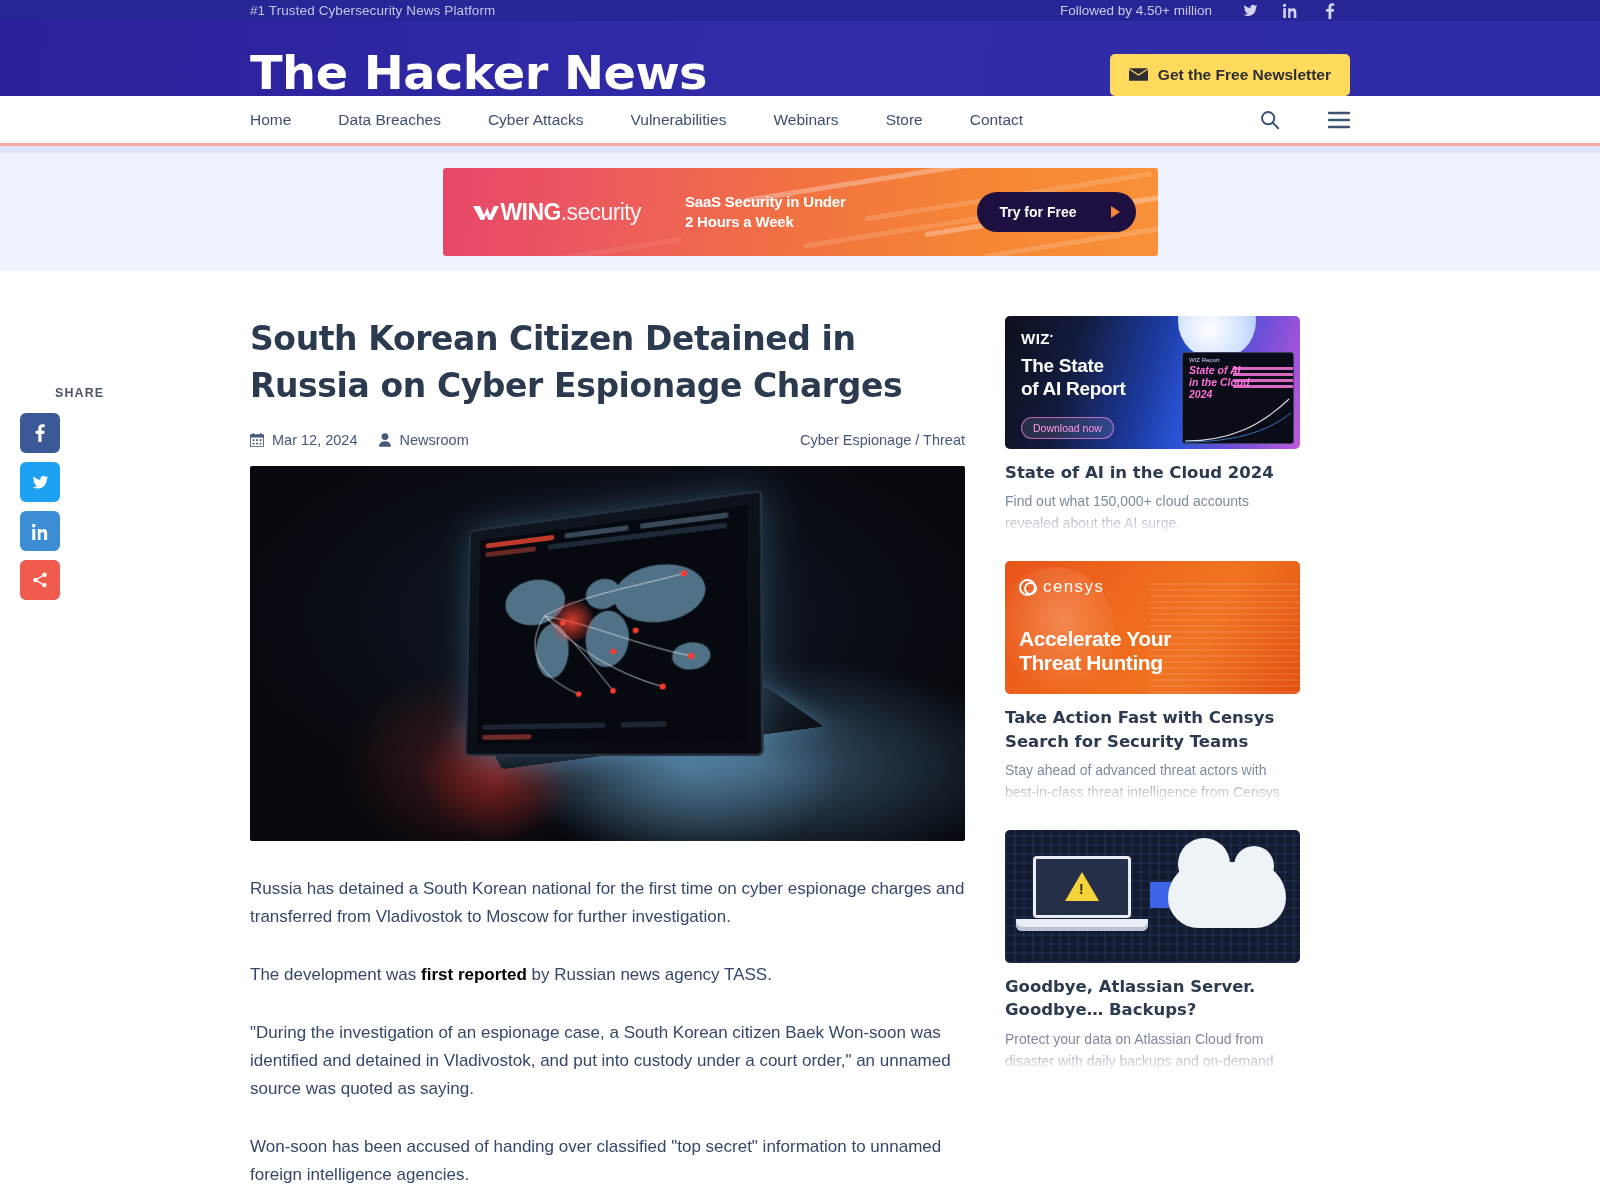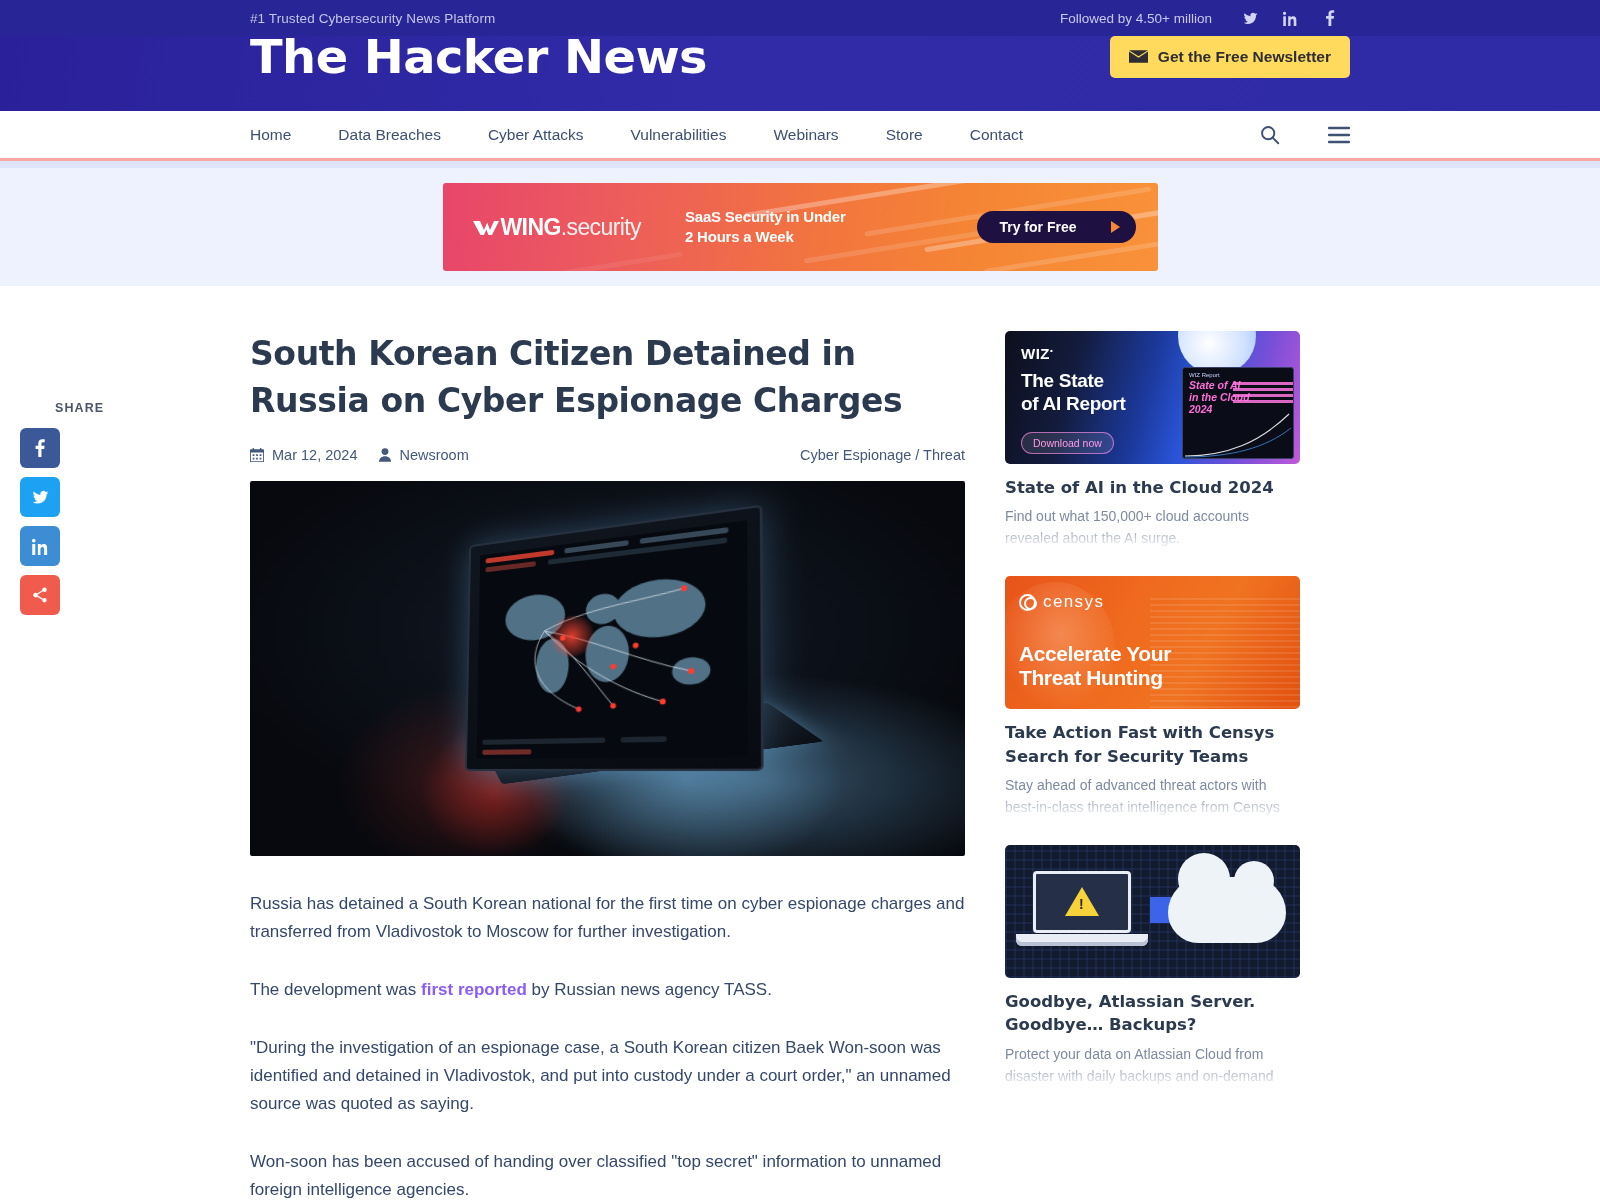--- a/index.html
+++ b/index.html
@@ -8,21 +8,21 @@
     height: 1200px;
     overflow: hidden;
     background: #ffffff;
     font-family: "Liberation Sans", sans-serif;
     -webkit-font-smoothing: antialiased;
   }
 
   
   .topbar {
     position: relative;
-    height: 36px;
+    height: 21px;
     background: #282596;
     display: flex;
     align-items: center;
   }
   .topbar-inner {
     width: 1100px;
     margin: 0 auto;
     display: flex;
     align-items: center;
     justify-content: space-between;
@@ -57,21 +57,21 @@
   .masthead {
     height: 75px;
     background: linear-gradient(100deg, #2a219a 0%, #312ba8 45%, #2f2aa6 100%);
     position: relative;
   }
   .masthead-inner {
     width: 1100px;
     margin: 0 auto;
     height: 100%;
     display: flex;
-    align-items: flex-start;
+    align-items: flex-end;
     justify-content: space-between;
     position: relative;
   }
   .logo {
     font-family: "DejaVu Sans", sans-serif;
     font-weight: 700;
     font-size: 46px;
     color: #ffffff;
     letter-spacing: -0.5px;
     line-height: 1;
@@ -182,21 +182,21 @@
     letter-spacing: -.2px;
   }
   .ad-cta {
     position: absolute;
     right: 22px;
     top: 50%;
     transform: translateY(-50%);
     background: #1e1040;
     color: #fff;
     border-radius: 22px;
-    height: 32px;
+    height: 40px;
     padding: 0 16px 0 22px;
     display: flex;
     align-items: center;
     gap: 34px;
     font-size: 14px;
     font-weight: 700;
     cursor: pointer;
   }
   .ad-cta .tri {
     width: 0; height: 0;
@@ -347,21 +347,21 @@
     position:absolute; right:120px; bottom:-20px; width:320px; height:190px;
     background: radial-gradient(ellipse at center, rgba(130,200,245,.40) 0%, rgba(130,200,245,0) 70%);
   }
 
   p.body-text {
     color: #35486a;
     font-size: 17px;
     line-height: 1.65;
     margin-bottom: 30px;
   }
-  p.body-text a { color: #8b5cf6; text-decoration: none; font-weight: 600; }
+  p.body-text a { color: #000000; text-decoration: none; font-weight: 600; }
 
   
   .side-card { margin-bottom: 26px; cursor: pointer; }
   .side-thumb {
     width: 295px; height: 133px;
     border-radius: 5px;
     position: relative;
     overflow: hidden;
   }
   .side-title {

